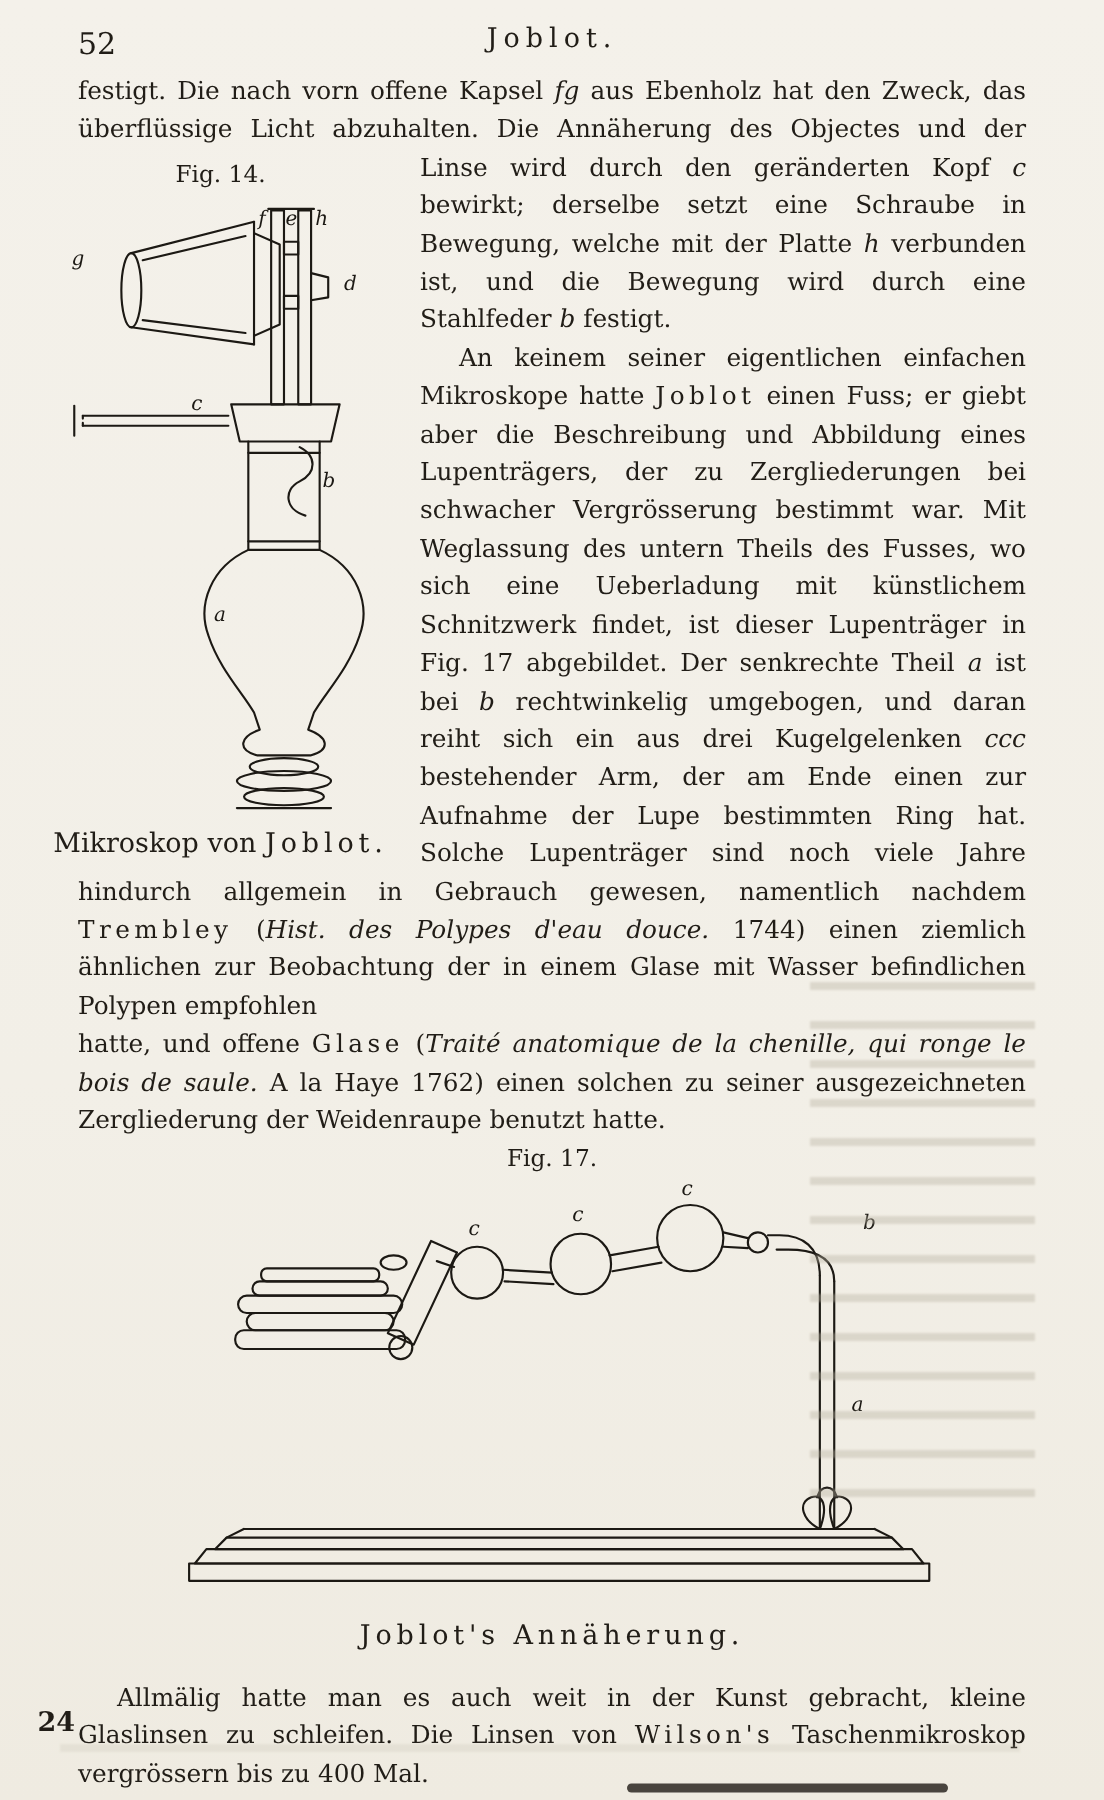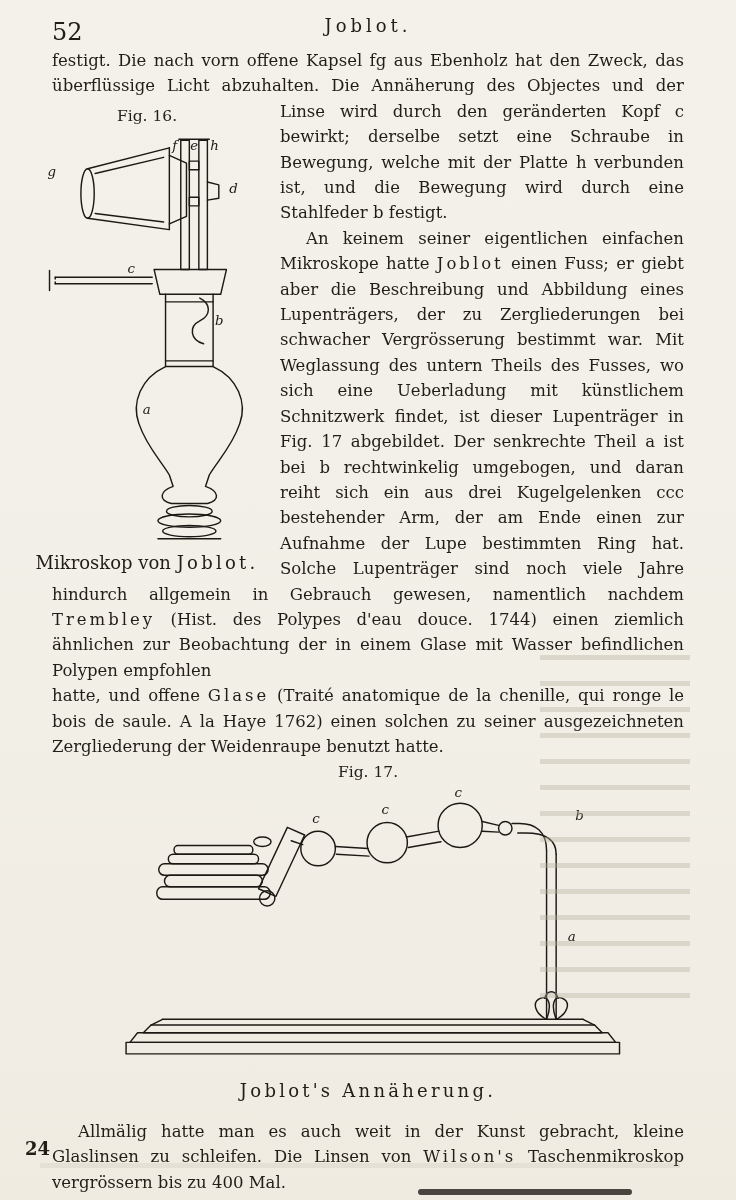--- a/index.html
+++ b/index.html
@@ -9,26 +9,26 @@
     box-sizing:border-box;
     padding:12px 52px 0 52px;
     background:linear-gradient(180deg,#f4f1ea 0%,#f2efe7 60%,#efebe1 100%);
     font-family:"DejaVu Serif","Liberation Serif",serif;
     color:#211d17;
     font-size:16.5px;
     line-height:1.54;
     overflow:hidden;
   }
   .header { position:relative; text-align:center; height:28px; margin-bottom:8px; }
-  .pagenum { position:absolute; left:0; top:2px; font-size:24px; }
+  .pagenum { position:absolute; left:0; top:2px; font-size:20px; }
   .running-head { font-size:18px; letter-spacing:4px; }
   .para { margin:0; text-align:justify; hyphens:auto; }
   .justify-last { text-align-last:justify; }
   .indent { text-indent:26px; }
-  .run-i { }
+  .run-i { font-style:italic; }
   .run-sp { letter-spacing:0.18em; }
   .flow { position:relative; }
   .figcol {
     float:left; width:238px; margin:4px 14px 4px -24px; padding:0;
     text-align:center;
   }
   .figlabel { font-size:15.5px; text-align:center; margin:2px 0 2px 0; }
   .figcaption { font-size:18px; text-align:center; margin-top:2px; }
   .fig16-svg { width:214px; height:416px; display:block; margin:0 auto; }
   .fig17block { clear:both; text-align:center; margin-top:0; }
@@ -56,21 +56,21 @@
   <div class="header">
     <span class="pagenum">52</span>
     <span class="running-head">Joblot.</span>
   </div>
 
   <p class="para justify-last"><span>festigt.  Die nach vorn offene Kapsel </span><span class="run-i">fg</span><span> aus Ebenholz hat den Zweck, das überflüssige Licht abzuhalten.  Die Annäherung des Objectes und der</span></p>
 
   <div class="flow">
 
     <figure class="figcol">
-      <div class="figlabel">Fig. 16.</div>
+      <div class="figlabel">Fig. 14.</div>
       <svg class="fig16-svg" viewBox="0 0 225 430" aria-hidden="true">
         <g class="ln">
 
           <ellipse cx="50" cy="62" rx="7" ry="26"></ellipse>
           <path d="M50,36 L136,14"></path>
           <path d="M50,88 L136,100"></path>
           <path d="M136,14 L136,100"></path>
           <path d="M58,41 L130,24 M58,83 L130,92"></path>
           <path d="M136,22 L154,30 L154,86 L136,94"></path>
 

